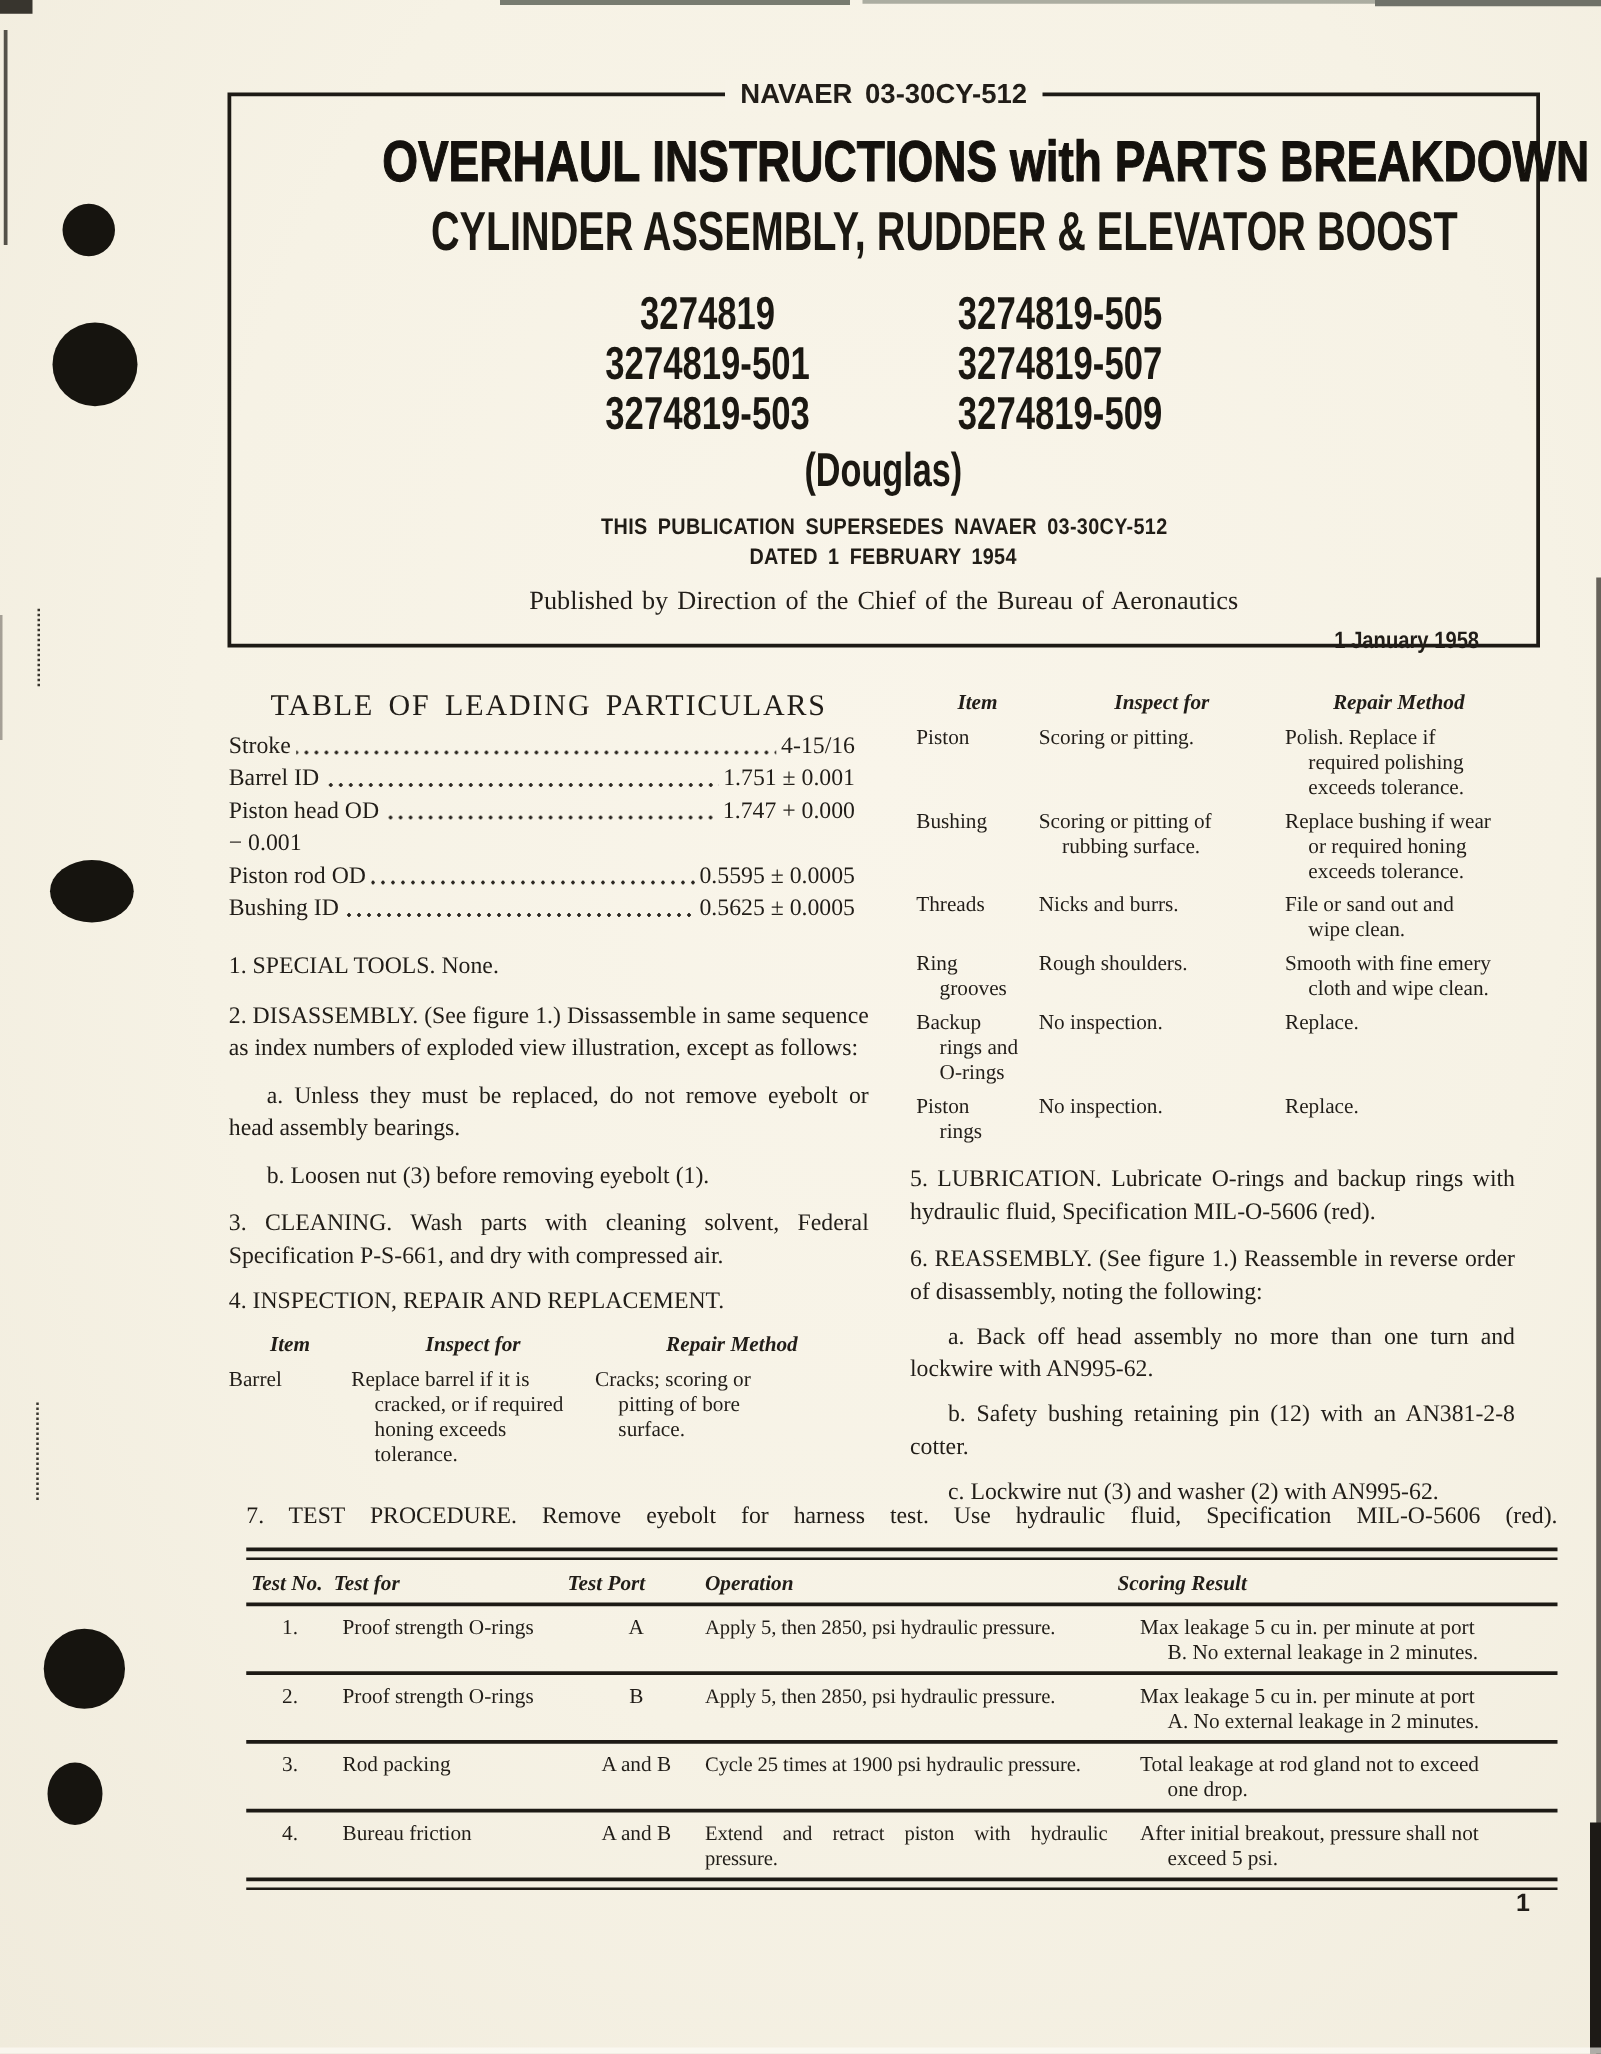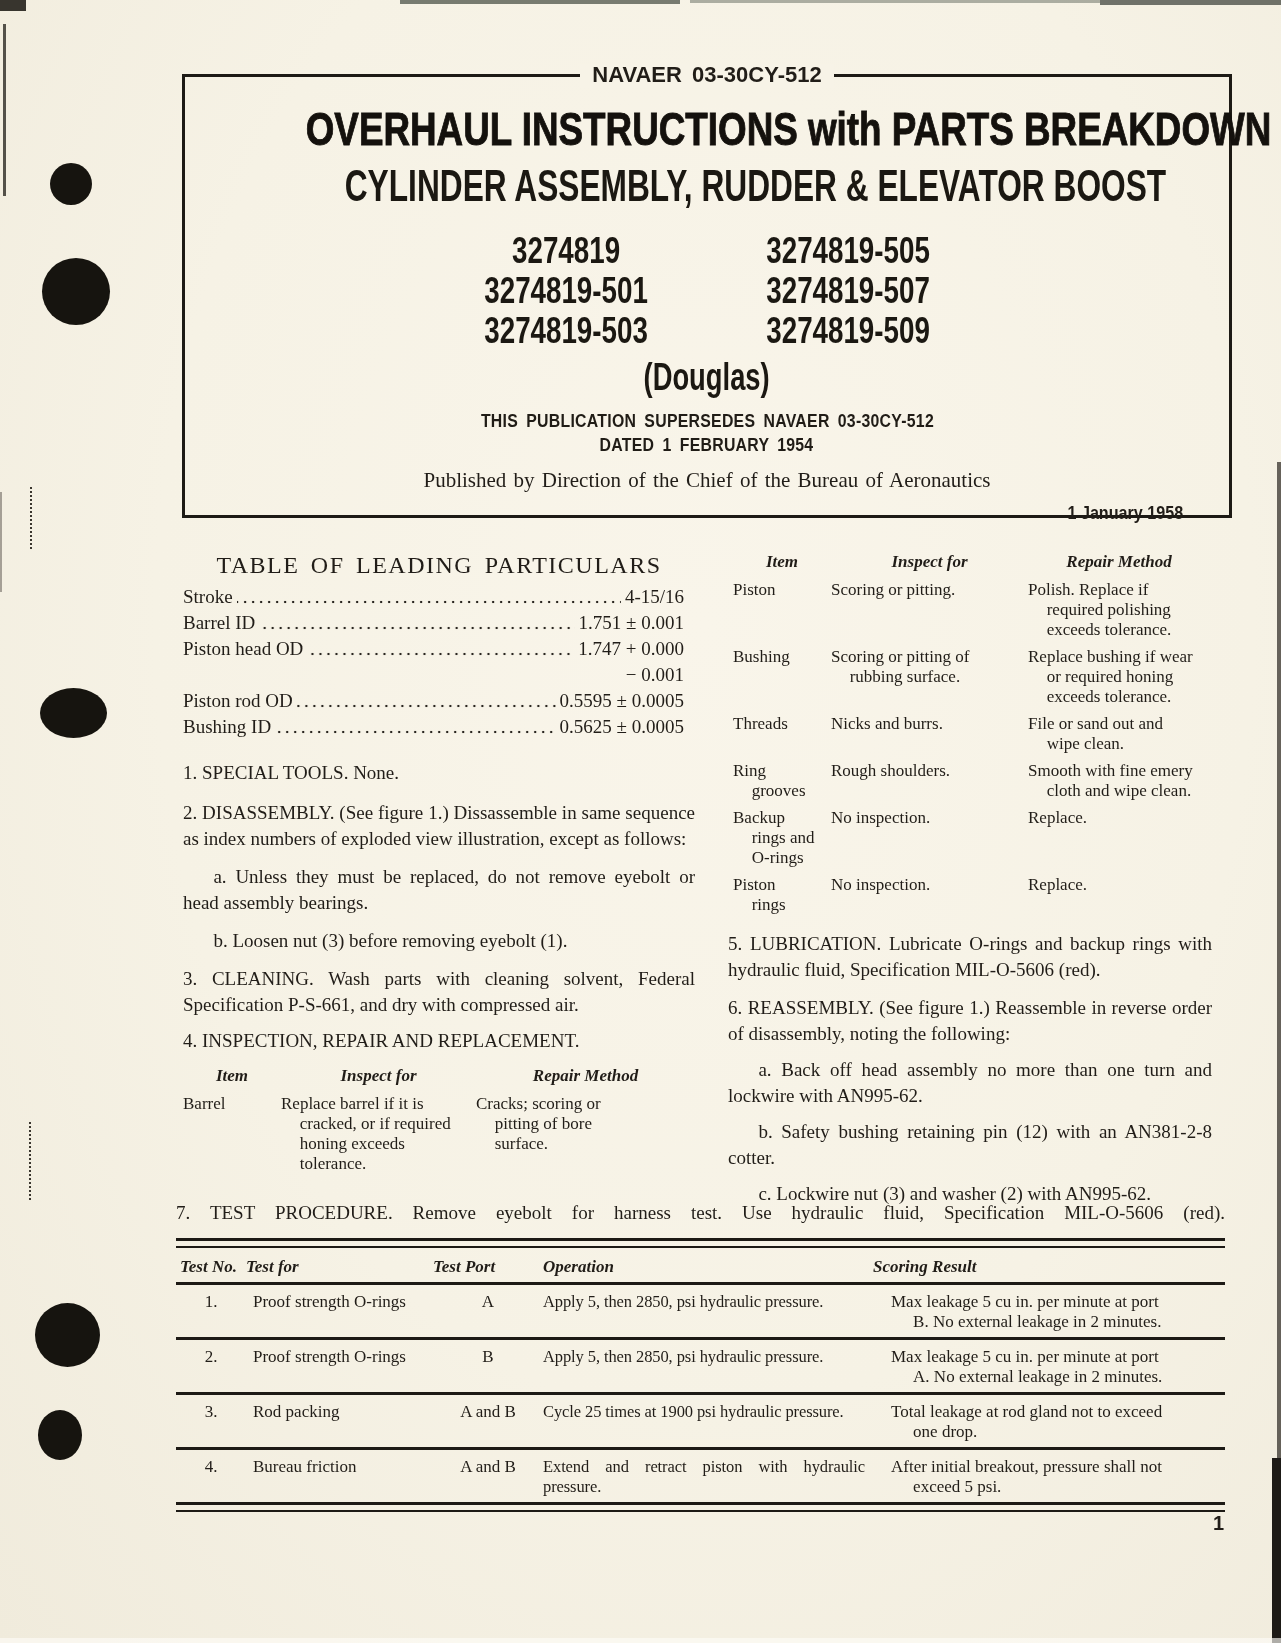--- a/index.html
+++ b/index.html
@@ -38,35 +38,35 @@
     font-family:"Liberation Sans",sans-serif;font-weight:700;font-size:19px;}
   
   .colL{position:absolute;left:183px;top:540px;width:512px;font-size:19px;line-height:26px;}
   .colR{position:absolute;left:728px;top:540px;width:484px;font-size:19px;line-height:26px;}
   .lp-title{margin-top:12px;text-align:center;font-size:24px;letter-spacing:1.5px;word-spacing:4px;line-height:26px;}
   .lp{width:501px;margin-top:6px;}
   .lp-row{display:flex;align-items:flex-end;line-height:26px;}
   .lp-leader{flex:1;height:6px;margin:0 4px 5px 4px;
     background-image:radial-gradient(circle,#2a2620 1.2px,transparent 1.6px);
     background-size:8px 6px;background-position:center;}
-  .lp-cont{text-align:right;line-height:26px;}
+  .lp-cont{text-align:left;line-height:26px;}
   .para{text-align:justify;margin:0;}
   .ind{text-indent:1.6em;}
   .m20{margin-top:20px;} .m14{margin-top:14px;} .m12{margin-top:12px;} .m10{margin-top:10px;} .m16{margin-top:16px;}
   
   .i-head{display:grid;font-style:italic;font-weight:700;font-size:17px;line-height:20px;}
   .i-grid{display:grid;row-gap:7px;margin-top:8px;font-size:17px;line-height:20px;}
   .gridL{grid-template-columns:98px 195px 219px;}
   .gridR{grid-template-columns:98px 197px 182px;}
   .i-head span{text-align:center;}
   .cell{white-space:pre-line;padding-left:1.1em;text-indent:-1.1em;}
   .tblR{margin-left:5px;margin-top:12px;}
   .tblL{margin-top:12px;}
   
-  .test{position:absolute;left:176px;top:1200px;width:1049px;}
+  .test{position:absolute;left:197px;top:1200px;width:1049px;}
   .t-intro{font-size:19px;line-height:26px;text-align:justify;text-align-last:justify;margin-bottom:12px;}
   .ruleD{height:5px;border-top:3px solid #1d1a15;border-bottom:2px solid #1d1a15;}
   .rule1{border-top:3px solid #1d1a15;}
   .t-grid{display:grid;grid-template-columns:70px 187px 110px 330px 352px;}
   .t-head{font-style:italic;font-weight:700;font-size:17px;line-height:21px;padding:8px 0 5px 0;}
   .t-head .h-no{text-align:left;padding-left:4px;}
   .t-head span{text-align:left;}
   .t-row{font-size:17px;line-height:20px;padding:7px 0 5px 0;}
   .c-no{text-align:center;}
   .c-port{text-align:center;}

